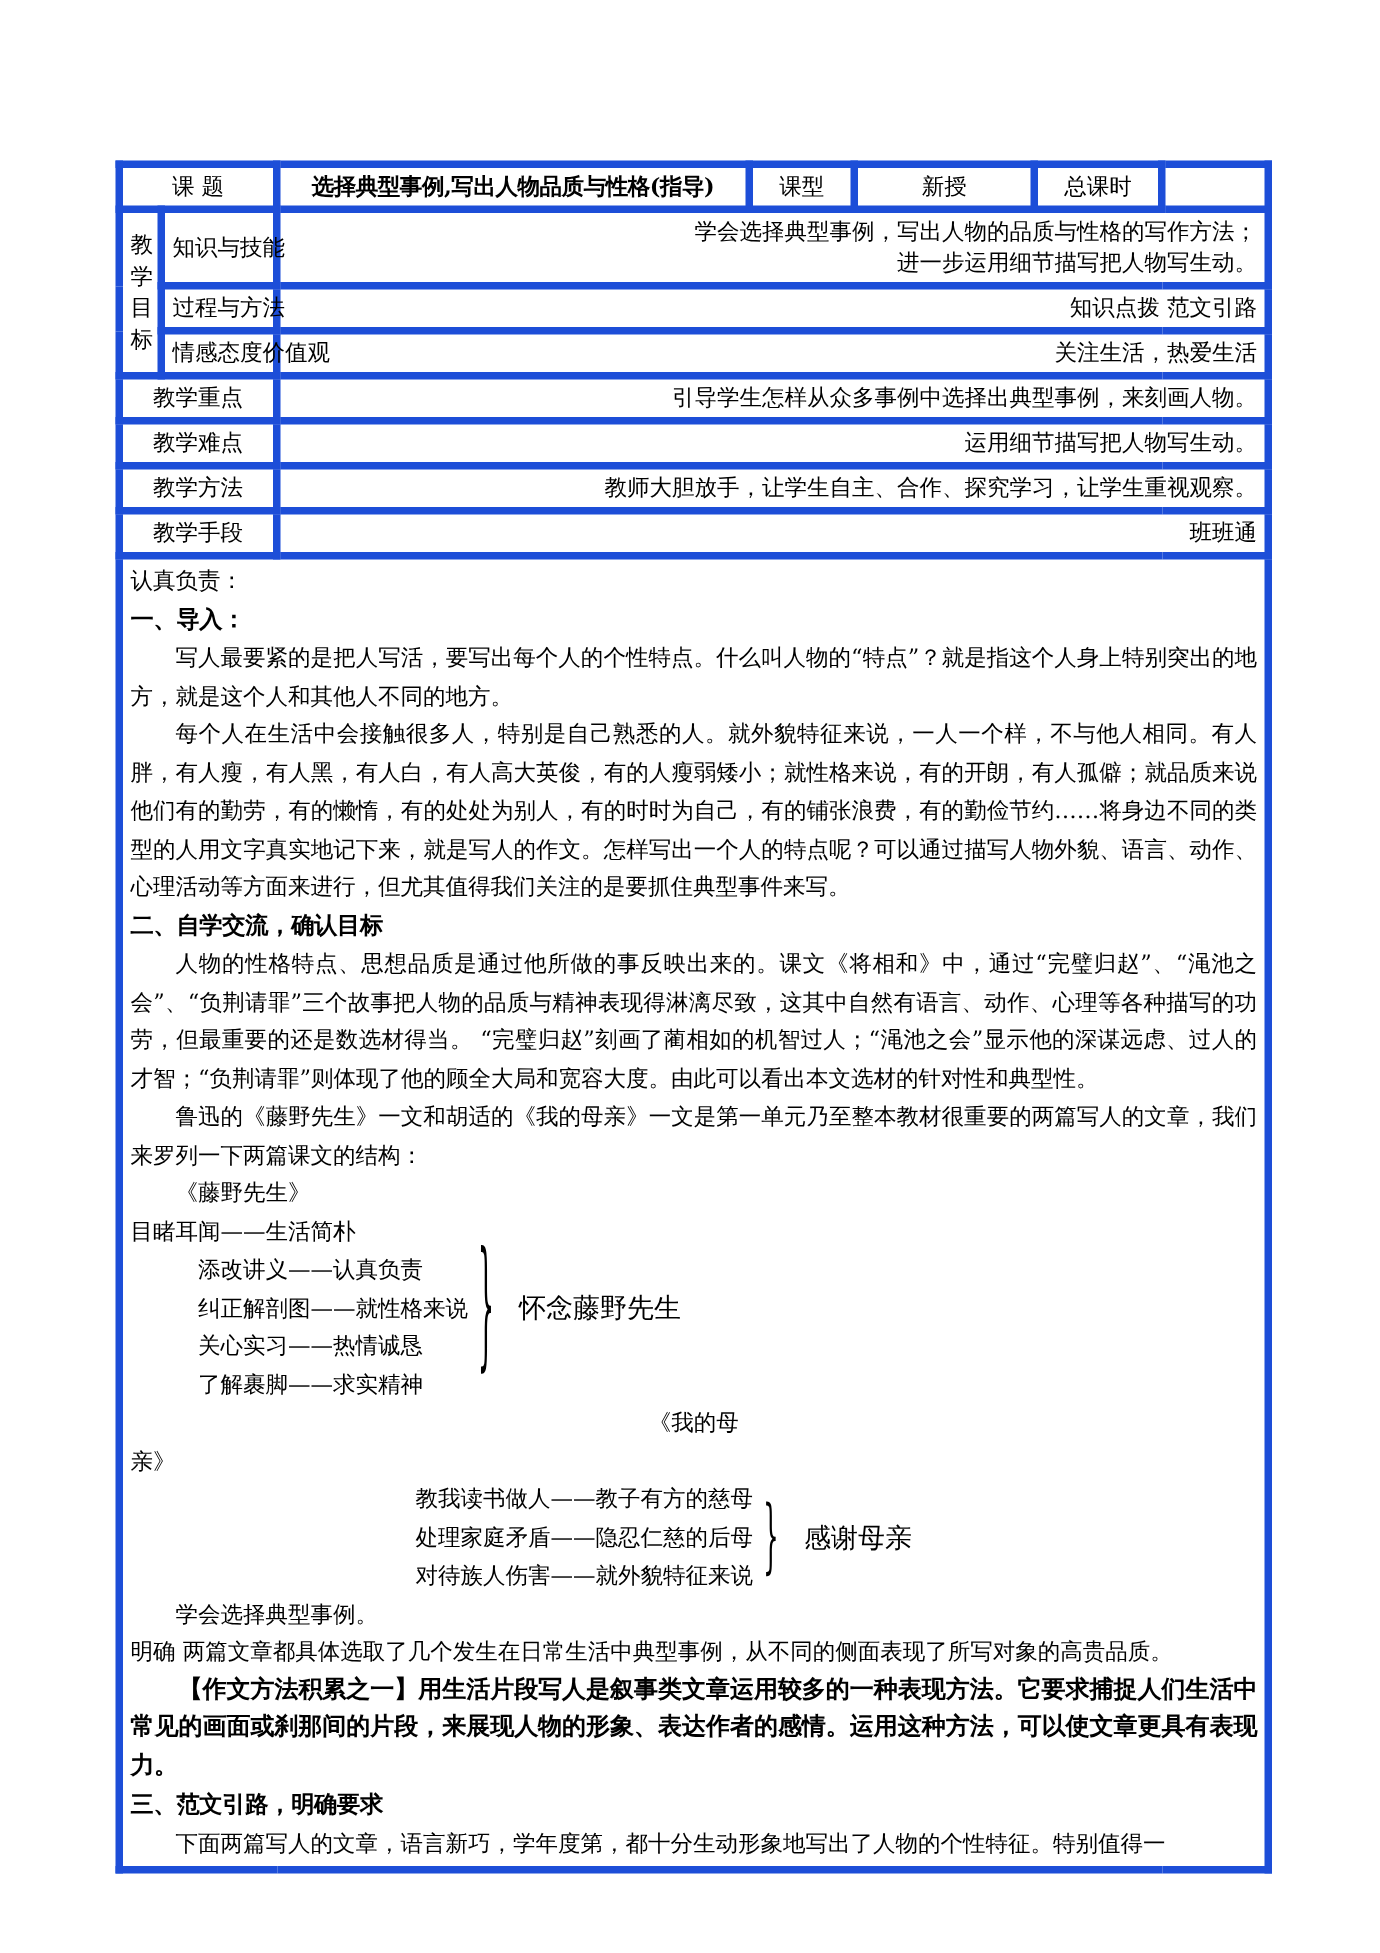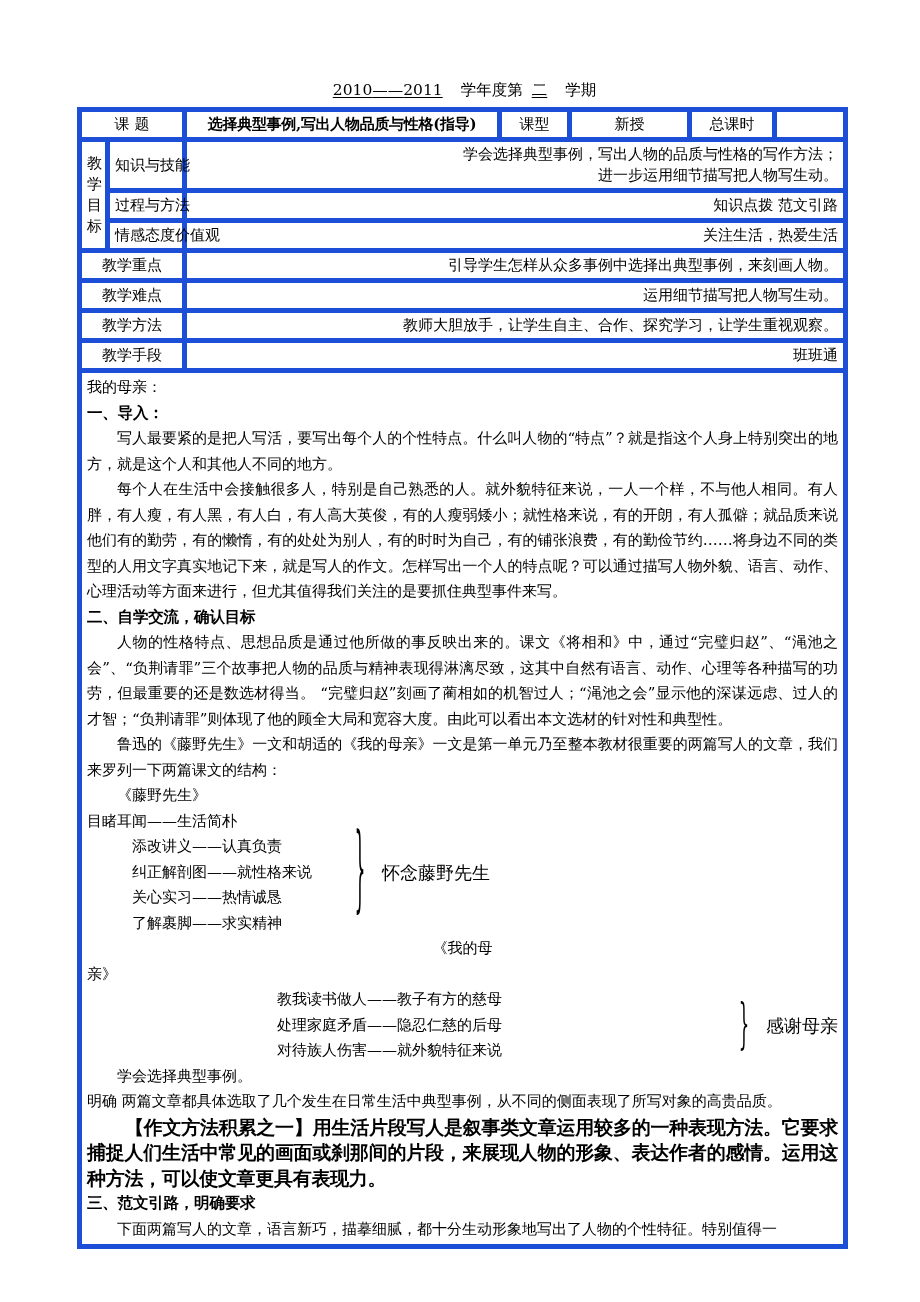--- a/index.html
+++ b/index.html
@@ -101,26 +101,26 @@
     margin: 0;
     font-weight: bold;
     font-size: 15.5px;
     line-height: 25.5px;
     font-family: "DejaVu Sans", "Liberation Sans", sans-serif;
     letter-spacing: -0.2px;
   }
   .bold-para {
     margin: 0;
     font-weight: bold;
-    font-size: 19px;
+    font-size: 16px;
     line-height: 25.5px;
     text-align: justify;
     text-justify: inter-ideograph;
     text-indent: 2em;
-    font-family: Liberation Sans, sans-serif;
+    font-family: Liberation Mono, monospace;
     letter-spacing: -0.3px;
   }
   .right-float {
     margin: 0;
     text-align: center;
     font-size: 15px;
     line-height: 25.5px;
   }
 
   
@@ -155,33 +155,30 @@
     font-weight: 300;
   }
   .brace.small {
     transform: scaleY(3.6) scaleX(1.1);
   }
   .brace-label {
     margin-left: 16px;
     font-size: 18px;
     white-space: nowrap;
   }
-  .diag-block { display: flex; align-items: center; gap: 36px; }
+  .diag-block { display: flex; align-items: center; }
   .ind1 { padding-left: 0; }
   .ind2 { padding-left: 45px; }
-  .ind-mid { padding-left: 190px; justify-content: space-between; }
+  .ind-mid { padding-left: 190px; }
 </style>
 </head>
 <body>
 
 <div class="page">
 
-  <div class="doc-header">
-    <span class="u"><span class="sp"></span><span>2010</span><span>——</span><span>2011</span><span class="sp"></span></span><span class="sp"></span><span>学年度第</span><span class="u"><span class="sp"></span><span>二</span><span class="sp"></span></span><span class="sp"></span><span>学期</span>
-  </div>
 
   <table class="lesson">
     <colgroup>
       <col style="width:28px">
       <col style="width:77px">
       <col style="width:315px">
       <col style="width:70px">
       <col style="width:120px">
       <col style="width:85px">
       <col style="width:71px">
@@ -237,21 +234,21 @@
     </tr>
 
     <tr>
       <td class="lbl" colspan="2">教学手段</td>
       <td class="lbl-left" colspan="5">班班通</td>
     </tr>
 
     <tr>
       <td class="body-cell" colspan="7">
 
-        <p class="p flat">我的母亲：</p>
+        <p class="p flat">认真负责：</p>
 
         <p class="hd">一、导入：</p>
         <p class="p indent">写人最要紧的是把人写活，要写出每个人的个性特点。什么叫人物的“特点”？就是指这个人身上特别突出的地方，就是这个人和其他人不同的地方。</p>
         <p class="p indent">每个人在生活中会接触很多人，特别是自己熟悉的人。就外貌特征来说，一人一个样，不与他人相同。有人胖，有人瘦，有人黑，有人白，有人高大英俊，有的人瘦弱矮小；就性格来说，有的开朗，有人孤僻；就品质来说他们有的勤劳，有的懒惰，有的处处为别人，有的时时为自己，有的铺张浪费，有的勤俭节约……将身边不同的类型的人用文字真实地记下来，就是写人的作文。怎样写出一个人的特点呢？可以通过描写人物外貌、语言、动作、心理活动等方面来进行，但尤其值得我们关注的是要抓住典型事件来写。</p>
 
         <p class="hd">二、自学交流，确认目标</p>
         <p class="p indent">人物的性格特点、思想品质是通过他所做的事反映出来的。课文《将相和》中，通过“完璧归赵”、“渑池之会”、“负荆请罪”三个故事把人物的品质与精神表现得淋漓尽致，这其中自然有语言、动作、心理等各种描写的功劳，但最重要的还是数选材得当。 “完璧归赵”刻画了蔺相如的机智过人；“渑池之会”显示他的深谋远虑、过人的才智；“负荆请罪”则体现了他的顾全大局和宽容大度。由此可以看出本文选材的针对性和典型性。</p>
         <p class="p indent">鲁迅的《藤野先生》一文和胡适的《我的母亲》一文是第一单元乃至整本教材很重要的两篇写人的文章，我们来罗列一下两篇课文的结构：</p>
 
         <p class="p indent">《藤野先生》</p>
@@ -283,20 +280,20 @@
             <span class="brace-label">感谢母亲</span>
           </div>
         </div>
 
         <p class="p indent">学会选择典型事例。</p>
         <p class="p flat">明确 两篇文章都具体选取了几个发生在日常生活中典型事例，从不同的侧面表现了所写对象的高贵品质。</p>
 
         <p class="bold-para">【作文方法积累之一】用生活片段写人是叙事类文章运用较多的一种表现方法。它要求捕捉人们生活中常见的画面或刹那间的片段，来展现人物的形象、表达作者的感情。运用这种方法，可以使文章更具有表现力。</p>
 
         <p class="hd">三、范文引路，明确要求</p>
-        <p class="p indent">下面两篇写人的文章，语言新巧，描摹细腻，都十分生动形象地写出了人物的个性特征。特别值得一</p>
+        <p class="p indent">下面两篇写人的文章，语言新巧，学年度第，都十分生动形象地写出了人物的个性特征。特别值得一</p>
 
       </td>
     </tr>
   </tbody>
     </table>
 
 </div>
 
 </body></html>

